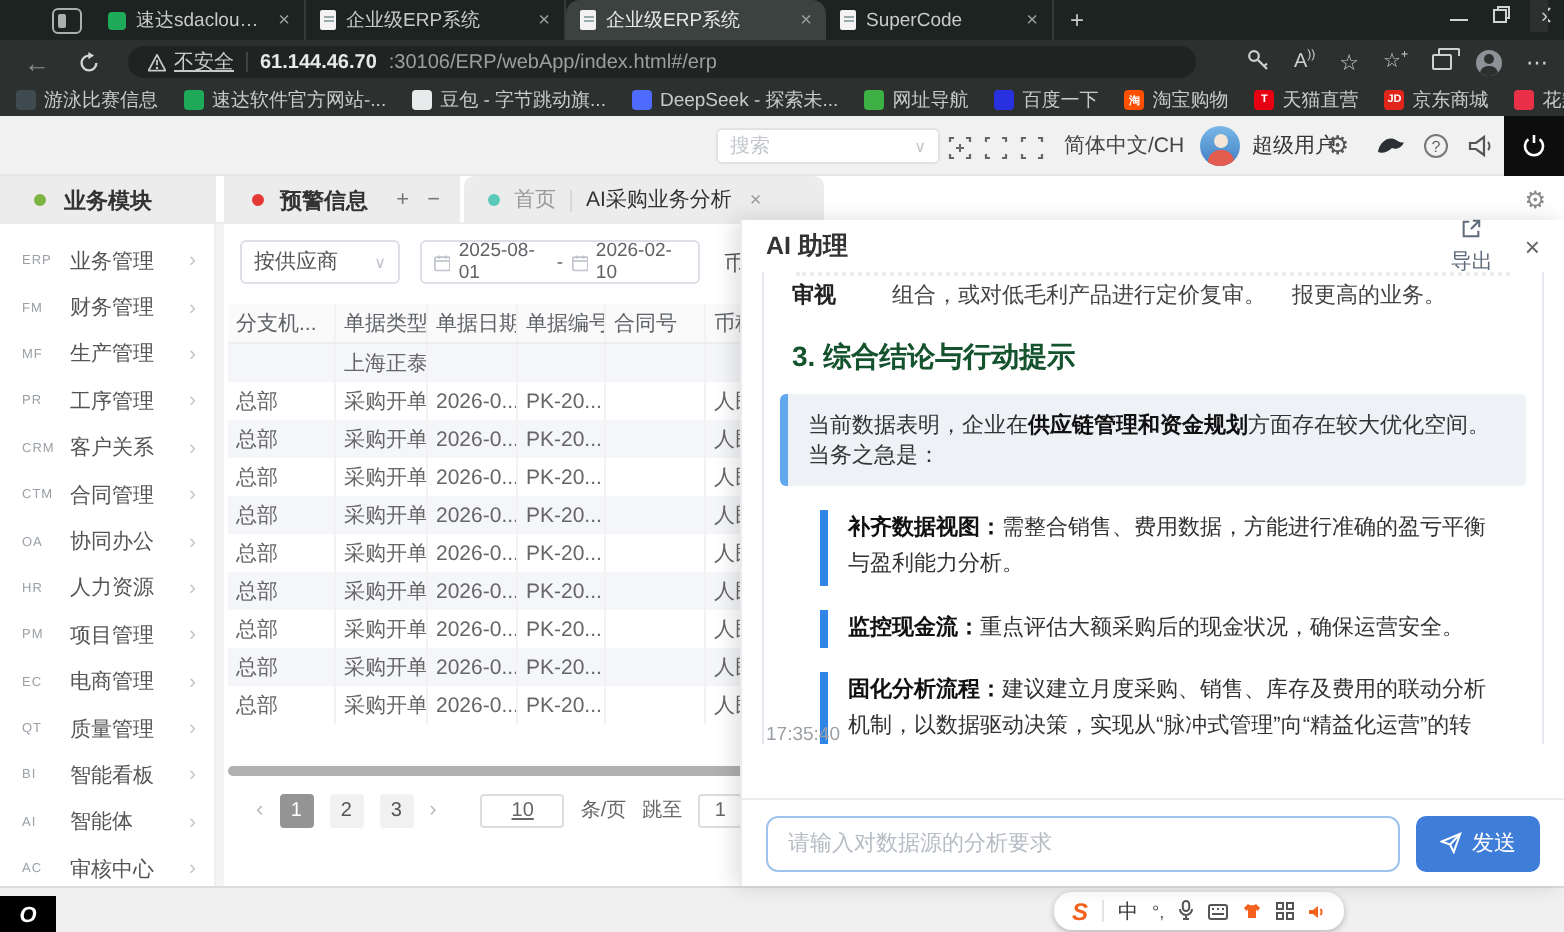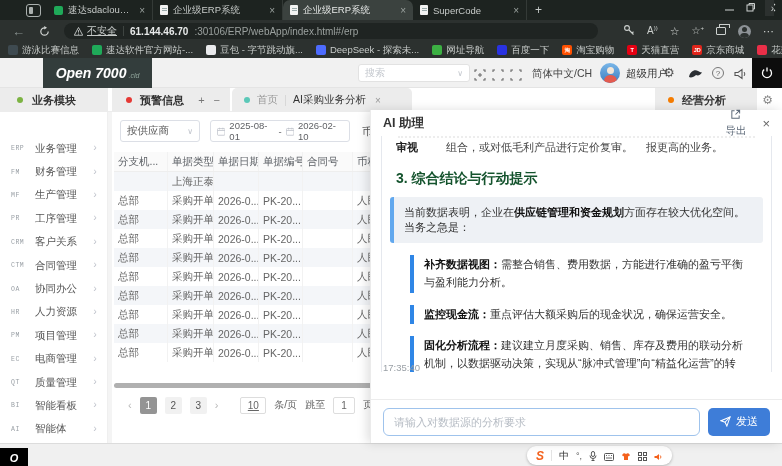--- a/index.html
+++ b/index.html
@@ -71,21 +71,21 @@
   .seg-alert .pm { margin-left:auto; display:flex; gap:9px; color:#777; font-size:11px; }
   .seg-tabs { left:232px; width:180px; border-radius:5px 5px 0 0; padding:0 10px 0 12px; gap:7px; }
   .seg-tabs .home { font-size:10.5px; color:#999; }
   .seg-tabs .tdiv { width:1px; height:11px; background:#d8d8d8; }
   .seg-tabs .cur { font-size:10.5px; color:#333; }
   .seg-tabs .x { color:#999; font-size:10px; margin-left:2px; }
   .seg-right { left:655px; width:102px; padding-left:13px; gap:8px; }
   .navrow .row-gear { position:absolute; right:9px; top:0; height:24px; line-height:24px; font-size:12px; color:#8a8a8a; }
 
   
-  .sidebar { position:absolute; left:0; top:112px; width:108px; height:331px; background:#fff; border-right:1px solid #efefef; padding-top:25px;font-family:Liberation Mono, monospace; }
+  .sidebar { position:absolute; left:0; top:112px; width:108px; height:331px; background:#fff; border-right:1px solid #efefef; padding-top:7px; }
   .side-item { height:23.4px; display:flex; align-items:center; padding:0 9px 0 11px; }
   .side-item .code { width:24px; font-size:6.5px; color:#9aa0a6; letter-spacing:.5px; }
   .side-item .lbl { flex:1; font-size:10.5px; color:#555; }
   .side-item .chev { font-size:10px; color:#c0c4cc; }
   .gutter { position:absolute; left:108px; top:112px; width:4px; height:331px; background:#f4f4f4; }
 
   
   .main { position:absolute; left:112px; top:112px; width:670px; height:331px; background:#fff; }
   .f-select { position:absolute; left:8px; top:8px; width:80px; height:22px; border:1px solid #dcdfe6; border-radius:3px; display:flex; align-items:center; padding:0 6px;font-family:Liberation Serif, serif; }
   .f-select .v { flex:1; font-size:10.5px; color:#555; }
@@ -101,21 +101,21 @@
   .c1{width:54px}.c2{width:46px}.c3{width:45px}.c4{width:44px}.c5{width:50px}.c6{width:70px;border-right:none}
   .trow { height:19px; font-size:10.5px; color:#666; }
   .tbody .trow:nth-child(odd) { background:#f4f6f9; }
   .hscroll { position:absolute; left:2px; top:271px; width:560px; height:5px; background:#b0b0b0; border-radius:3px; }
 
   .pager { position:absolute; left:16px; top:284px; height:18px; display:flex; align-items:center; gap:8px; font-size:10px; color:#666; }
   .pg-arrow { color:#b8b8b8; font-size:11px; }
   .pg { width:17px; height:17px; border-radius:2px; background:#f1f1f1; color:#555; display:flex; align-items:center; justify-content:center; }
   .pg.cur { background:#949494; color:#fff; }
   .pg-size, .pg-jumpbox { height:17px; border:1px solid #ddd; border-radius:2px; display:flex; align-items:center; justify-content:center; background:#fff; }
-  .pg-size { width:26px; margin-left:14px;text-decoration:underline; }
+  .pg-size { width:42px; margin-left:14px;text-decoration:underline; }
   .pg-jumpbox { width:22px; }
   .pg-go { width:15px; height:15px; border:1px solid #ccc; border-radius:50%; display:flex; align-items:center; justify-content:center; }
 
   
   .ai-panel { position:absolute; left:370px; top:110px; width:412px; height:333px; background:#fff; box-shadow:-3px 0 10px rgba(0,0,0,.13); border-left:1px solid #ebebeb; z-index:5; }
   .ai-head { position:absolute; left:0; top:0; width:100%; height:26px; display:flex; align-items:center; padding:0 12px; }
   .ai-title { font-size:12.5px; font-weight:bold; color:#333; }
   .ai-export { margin-left:auto; display:flex; align-items:center; gap:4px; font-size:10.5px; color:#5f6b7a;flex-direction:column; }
   .ai-close { margin-left:16px; font-size:13px; color:#666; }
   .ai-body { position:absolute; left:0; top:26px; width:100%; height:236px; overflow:hidden; }
@@ -277,24 +277,20 @@
 
       <div class="bm">
         <span class="bm-ico" style="background-color: rgb(234, 47, 72);"></span>
         <span>花瓣网 - 陪你做生...</span>
       </div>
 
     </div>
   <div class="bm-more">›</div>
 
   <div class="erp-header">
-    <div class="erp-logo">
-      <span>Open 7000</span>
-        <span class="suffix">.cld</span>
-    </div>
     <div class="erp-search">
       <span class="ph">搜索</span>
       <span class="chev">∨</span>
     </div>
     <div class="scan-icons">
       <span><svg width="12" height="12" viewBox="0 0 12 12">
             <path d="M1 3 V1 H3 M9 1 H11 V3 M11 9 V11 H9 M3 11 H1 V9" fill="none" stroke="#666" stroke-width="1.1"></path>
             <path d="M6 4 V8 M4 6 H8" stroke="#666" stroke-width="1"></path>
           </svg></span>
       <span><svg width="12" height="12" viewBox="0 0 12 12">
@@ -339,24 +335,20 @@
           <span>−</span>
         </span>
     </div>
     <div class="seg seg-tabs">
       <span class="dot" style="background:#5bc8b8"></span>
       <span class="home">首页</span>
       <span class="tdiv"></span>
       <span class="cur">AI采购业务分析</span>
       <span class="x">×</span>
     </div>
-    <div class="seg seg-right">
-      <span class="dot" style="background:#f57c00"></span>
-      <span class="lbl">经营分析</span>
-    </div>
     <span class="row-gear">⚙</span>
   </div>
 
   <div class="sidebar">
 
       <div class="side-item">
         <span class="code">ERP</span>
         <span class="lbl">业务管理</span>
         <span class="chev">›</span>
       </div>

